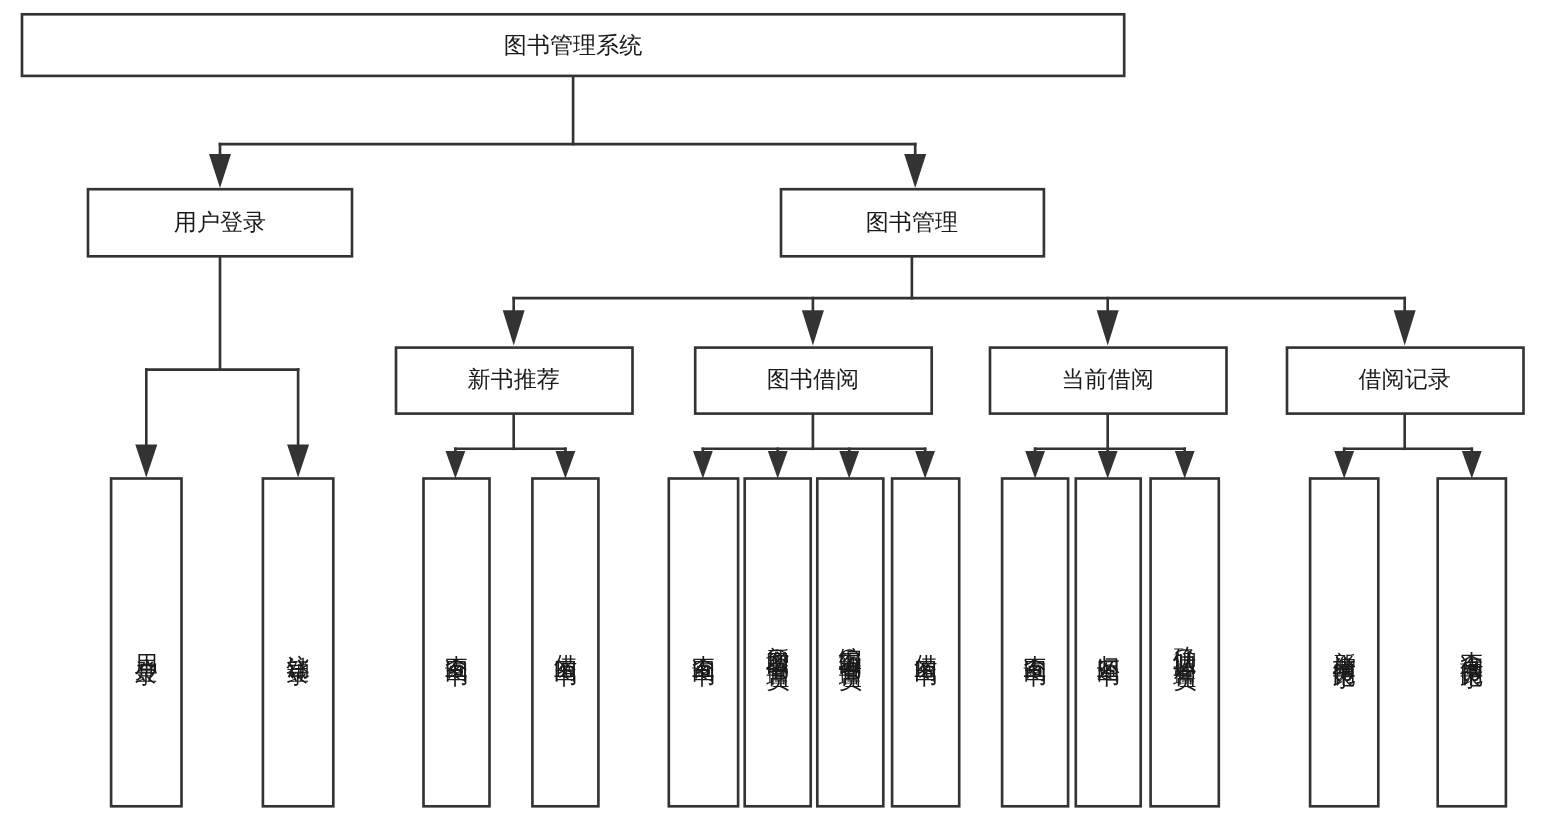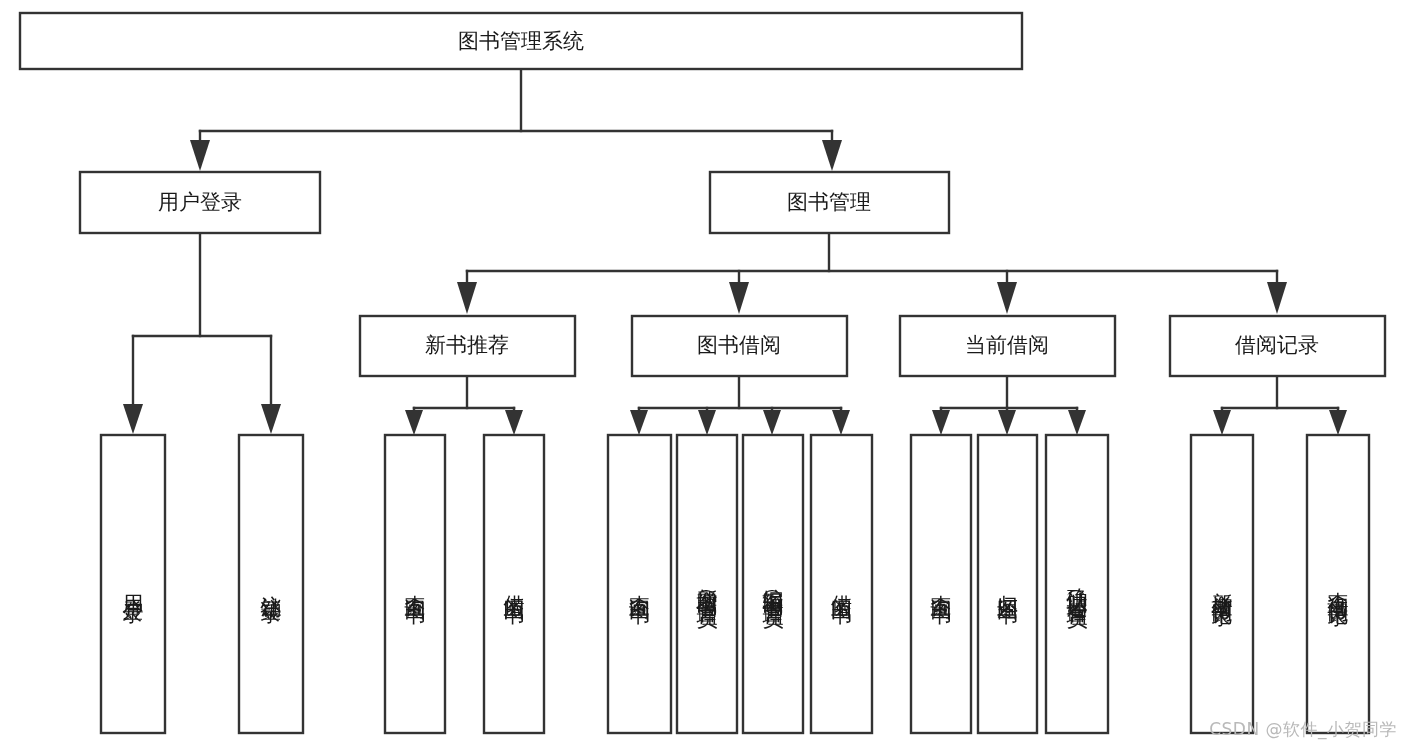--- a/index.html
+++ b/index.html
@@ -218,15 +218,14 @@
   <div class="leaf-label-wrap" style="left:743px; top:435px; width:60px; height:298px;">编辑图书（管理员）</div>
   <div class="leaf-label-wrap" style="left:811px; top:435px; width:61px; height:298px;">借阅图书</div>
 
   <div class="leaf-label-wrap" style="left:911px; top:435px; width:60px; height:298px;">查询图书</div>
   <div class="leaf-label-wrap" style="left:978px; top:435px; width:59px; height:298px;">归还图书</div>
   <div class="leaf-label-wrap" style="left:1046px; top:435px; width:62px; height:298px;">确认归还（管理员）</div>
 
   <div class="leaf-label-wrap" style="left:1191px; top:435px; width:62px; height:298px;">新增借阅记录</div>
   <div class="leaf-label-wrap" style="left:1307px; top:435px; width:62px; height:298px;">查询借阅记录</div>
 
-  <div class="watermark">CSDN @软件_小贺同学</div>
 
 </div>
 
 </body></html>

